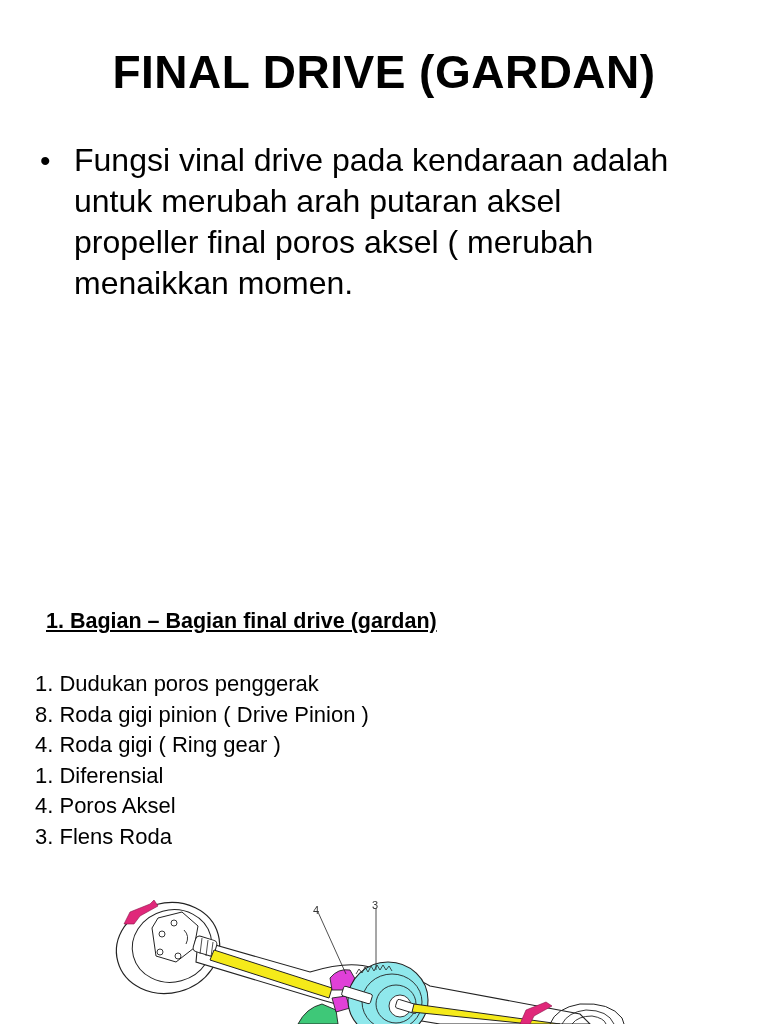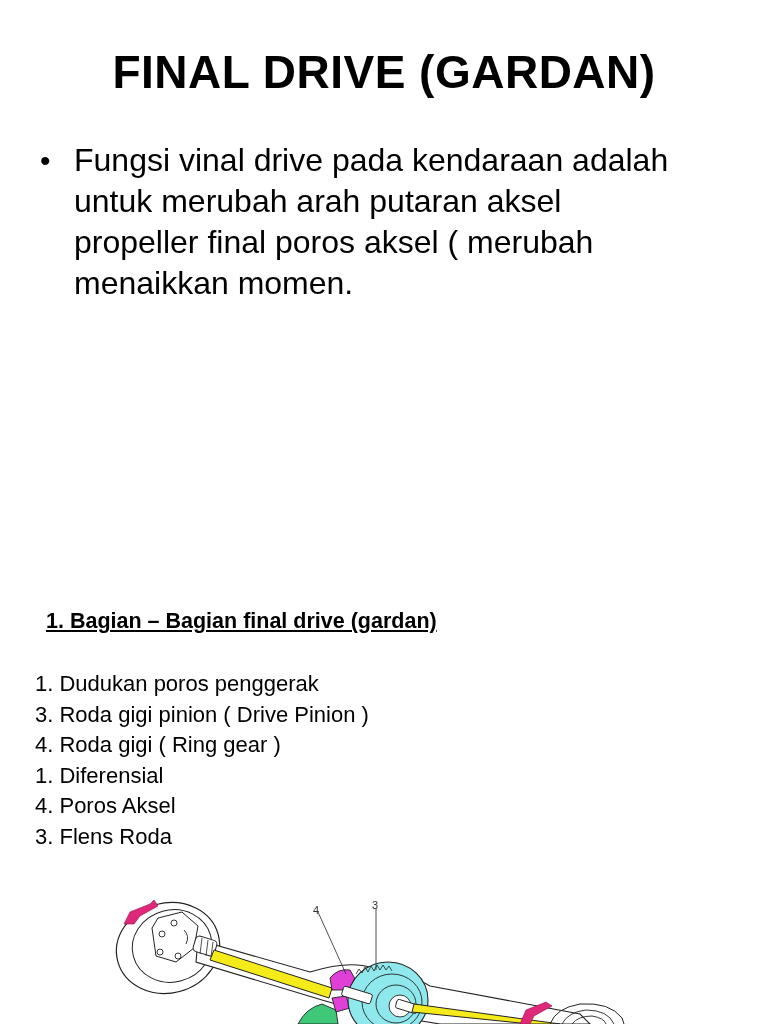--- a/index.html
+++ b/index.html
@@ -97,21 +97,21 @@
     <span class="bullet-line">untuk merubah arah putaran aksel</span>
     <span class="bullet-line">propeller final poros aksel ( merubah</span>
     <span class="bullet-line">menaikkan momen.</span>
   </p>
 </div>
 
 <h2 class="section-heading">1. Bagian – Bagian final drive (gardan)</h2>
 
 <ul class="parts-list">
   <li>1. Dudukan poros penggerak</li>
-  <li>3. Roda gigi pinion ( Drive Pinion )</li>
+  <li>8. Roda gigi pinion ( Drive Pinion )</li>
   <li>4. Roda gigi ( Ring gear )</li>
   <li>1. Diferensial</li>
   <li>4. Poros Aksel</li>
   <li>3. Flens Roda</li>
 </ul>
 
 <div class="diagram">
   <svg width="560" height="134" viewBox="0 0 560 134" xmlns="http://www.w3.org/2000/svg">
 
     <g>

